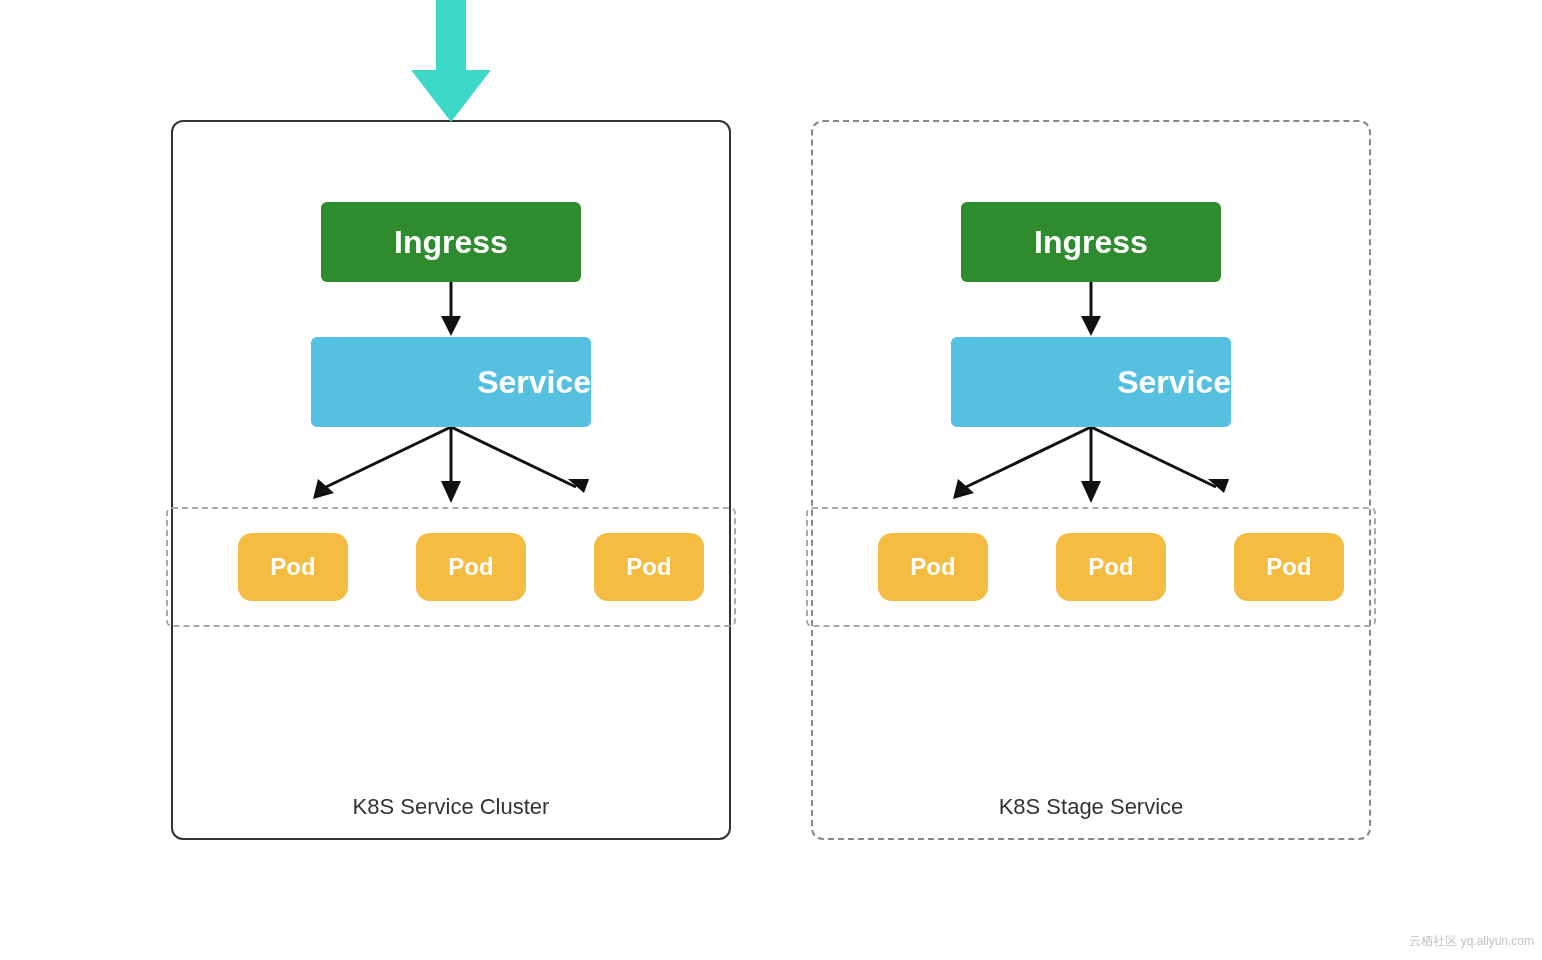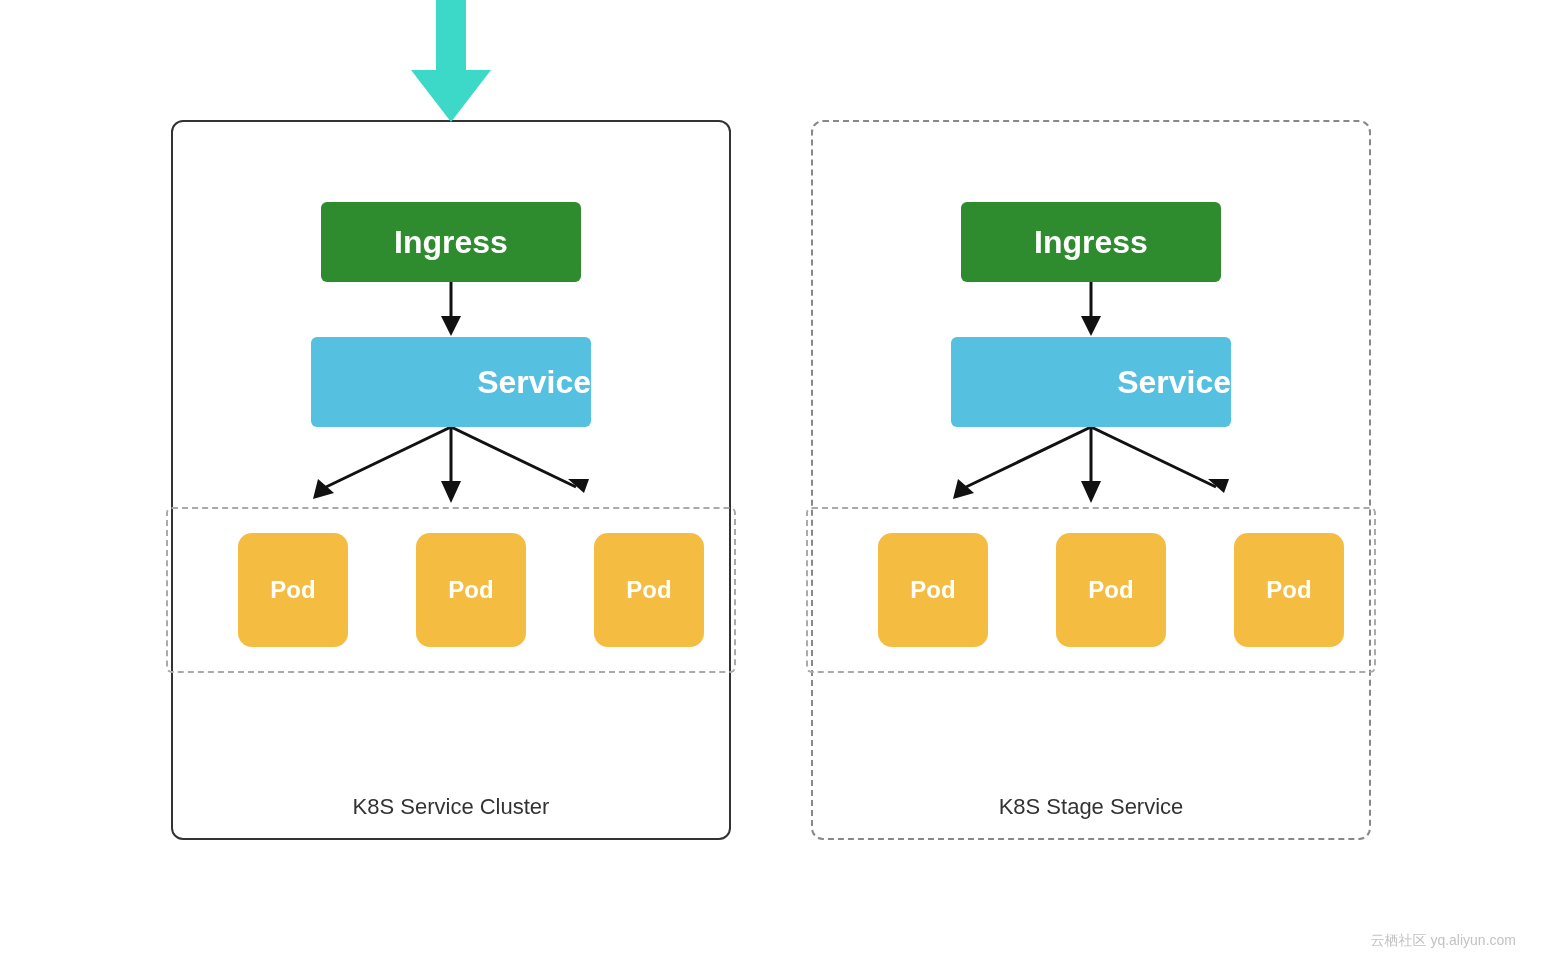--- a/index.html
+++ b/index.html
@@ -79,21 +79,21 @@
       margin-top: 0;
     }
 
     
     .pod-block {
       background: #f5bc42;
       color: #fff;
       font-size: 24px;
       font-weight: bold;
       width: 110px;
-      height: 114px;
+      height: 68px;
       display: flex;
       align-items: center;
       justify-content: center;
       border-radius: 14px;
       margin-left: 40px;
     }
 
     .pods-row {
       display: flex;
       gap: 28px;
@@ -121,22 +121,22 @@
       flex-direction: column;
       align-items: center;
       gap: 0;
       width: 100%;
       padding-top: 20px;
     }
 
     .watermark {
       position: fixed;
       bottom: 10px;
-      right: 26px;
-      font-size: 14px;
+      right: 8px;
+      font-size: 12px;
       color: #999;
       opacity: 0.6;
     }
   </style>
 </head>
 <body>
 
 <div class="diagram-container">
 
   <div class="cluster-box" style="position:relative;">

